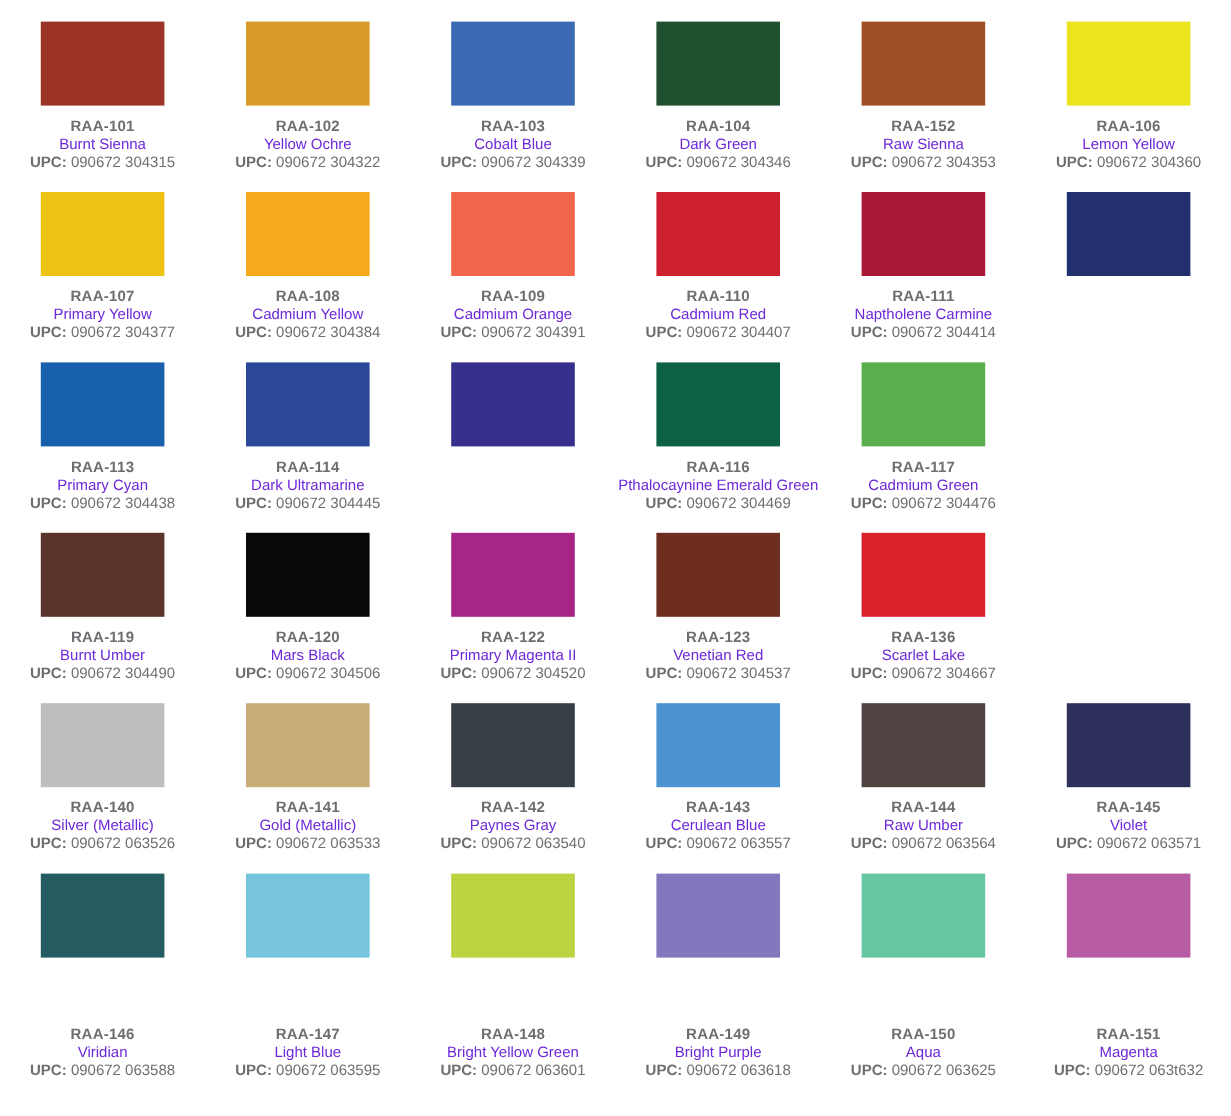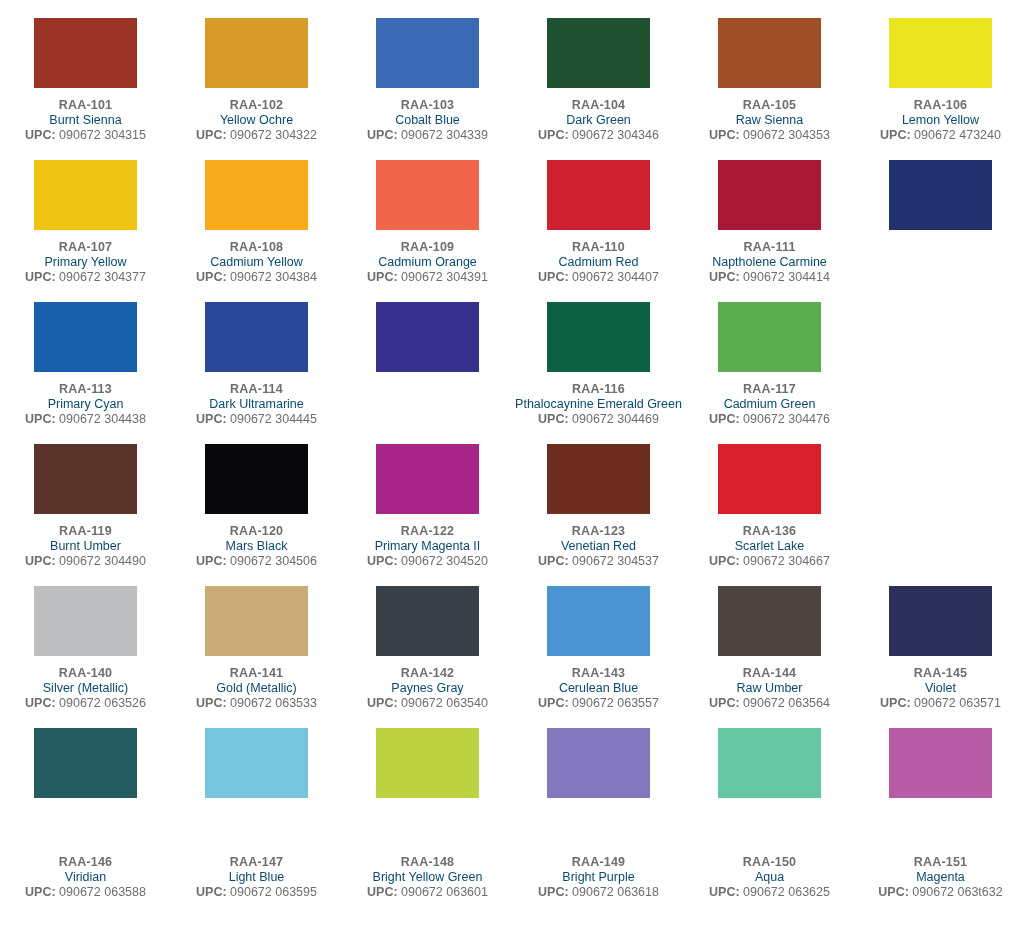--- a/index.html
+++ b/index.html
@@ -62,21 +62,21 @@
     font-size: 12.5px;
     font-weight: bold;
     letter-spacing: 0.2px;
     color: #6d6e71;
     line-height: 16px;
   }
   .cname {
     display: block;
     font-size: 12.5px;
     font-weight: normal;
-    color: #0c4a6e;
+    color: #6d28d9;
     line-height: 15px;
     padding: 0 2px;
   }
   .upc-line {
     display: block;
     font-size: 12.5px;
     color: #6d6e71;
     line-height: 15px;
     white-space: nowrap;
   }
@@ -122,31 +122,31 @@
         <div class="chip" style="background: rgb(31, 81, 48);"></div>
         <div class="chip-label">
           <span class="code">RAA-104</span>
           <span class="cname">Dark Green</span>
           <span class="upc-line"><span class="upc-tag">UPC:</span> <span class="upc-val">090672 304346</span></span>
         </div>
       </div>
       <div class="swatch-cell">
         <div class="chip" style="background: rgb(159, 79, 37);"></div>
         <div class="chip-label">
-          <span class="code">RAA-105</span>
+          <span class="code">RAA-152</span>
           <span class="cname">Raw Sienna</span>
           <span class="upc-line"><span class="upc-tag">UPC:</span> <span class="upc-val">090672 304353</span></span>
         </div>
       </div>
       <div class="swatch-cell">
         <div class="chip" style="background: rgb(236, 228, 31);"></div>
         <div class="chip-label">
           <span class="code">RAA-106</span>
           <span class="cname">Lemon Yellow</span>
-          <span class="upc-line"><span class="upc-tag">UPC:</span> <span class="upc-val">090672 473240</span></span>
+          <span class="upc-line"><span class="upc-tag">UPC:</span> <span class="upc-val">090672 304360</span></span>
         </div>
       </div>
     </div>
     <div class="swatch-row r1">
       <div class="swatch-cell">
         <div class="chip" style="background: rgb(239, 195, 19);"></div>
         <div class="chip-label">
           <span class="code">RAA-107</span>
           <span class="cname">Primary Yellow</span>
           <span class="upc-line"><span class="upc-tag">UPC:</span> <span class="upc-val">090672 304377</span></span>

